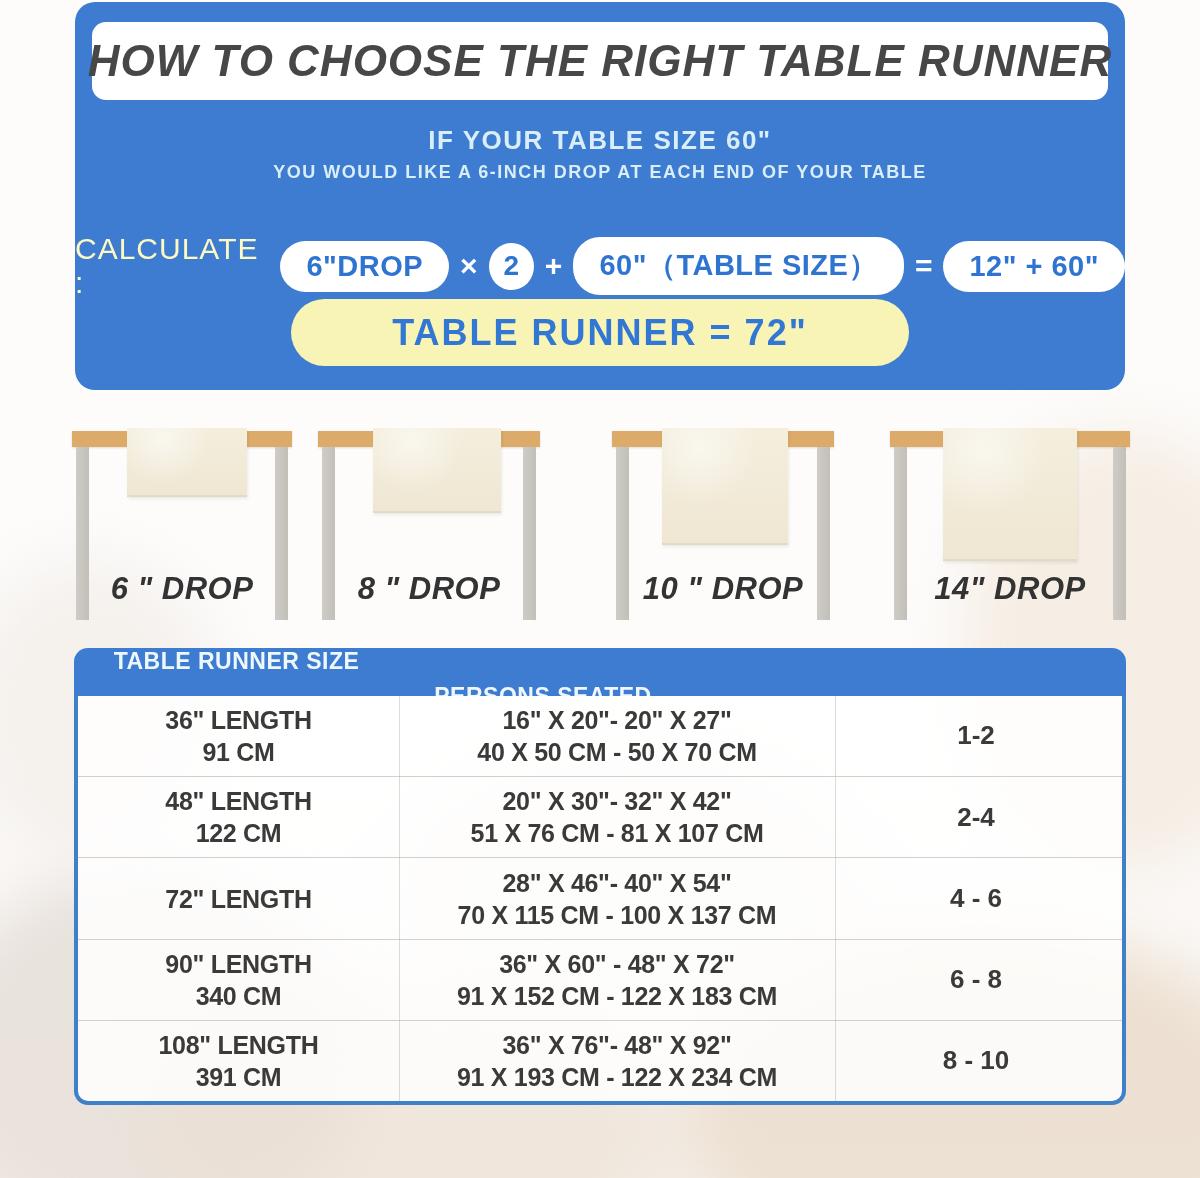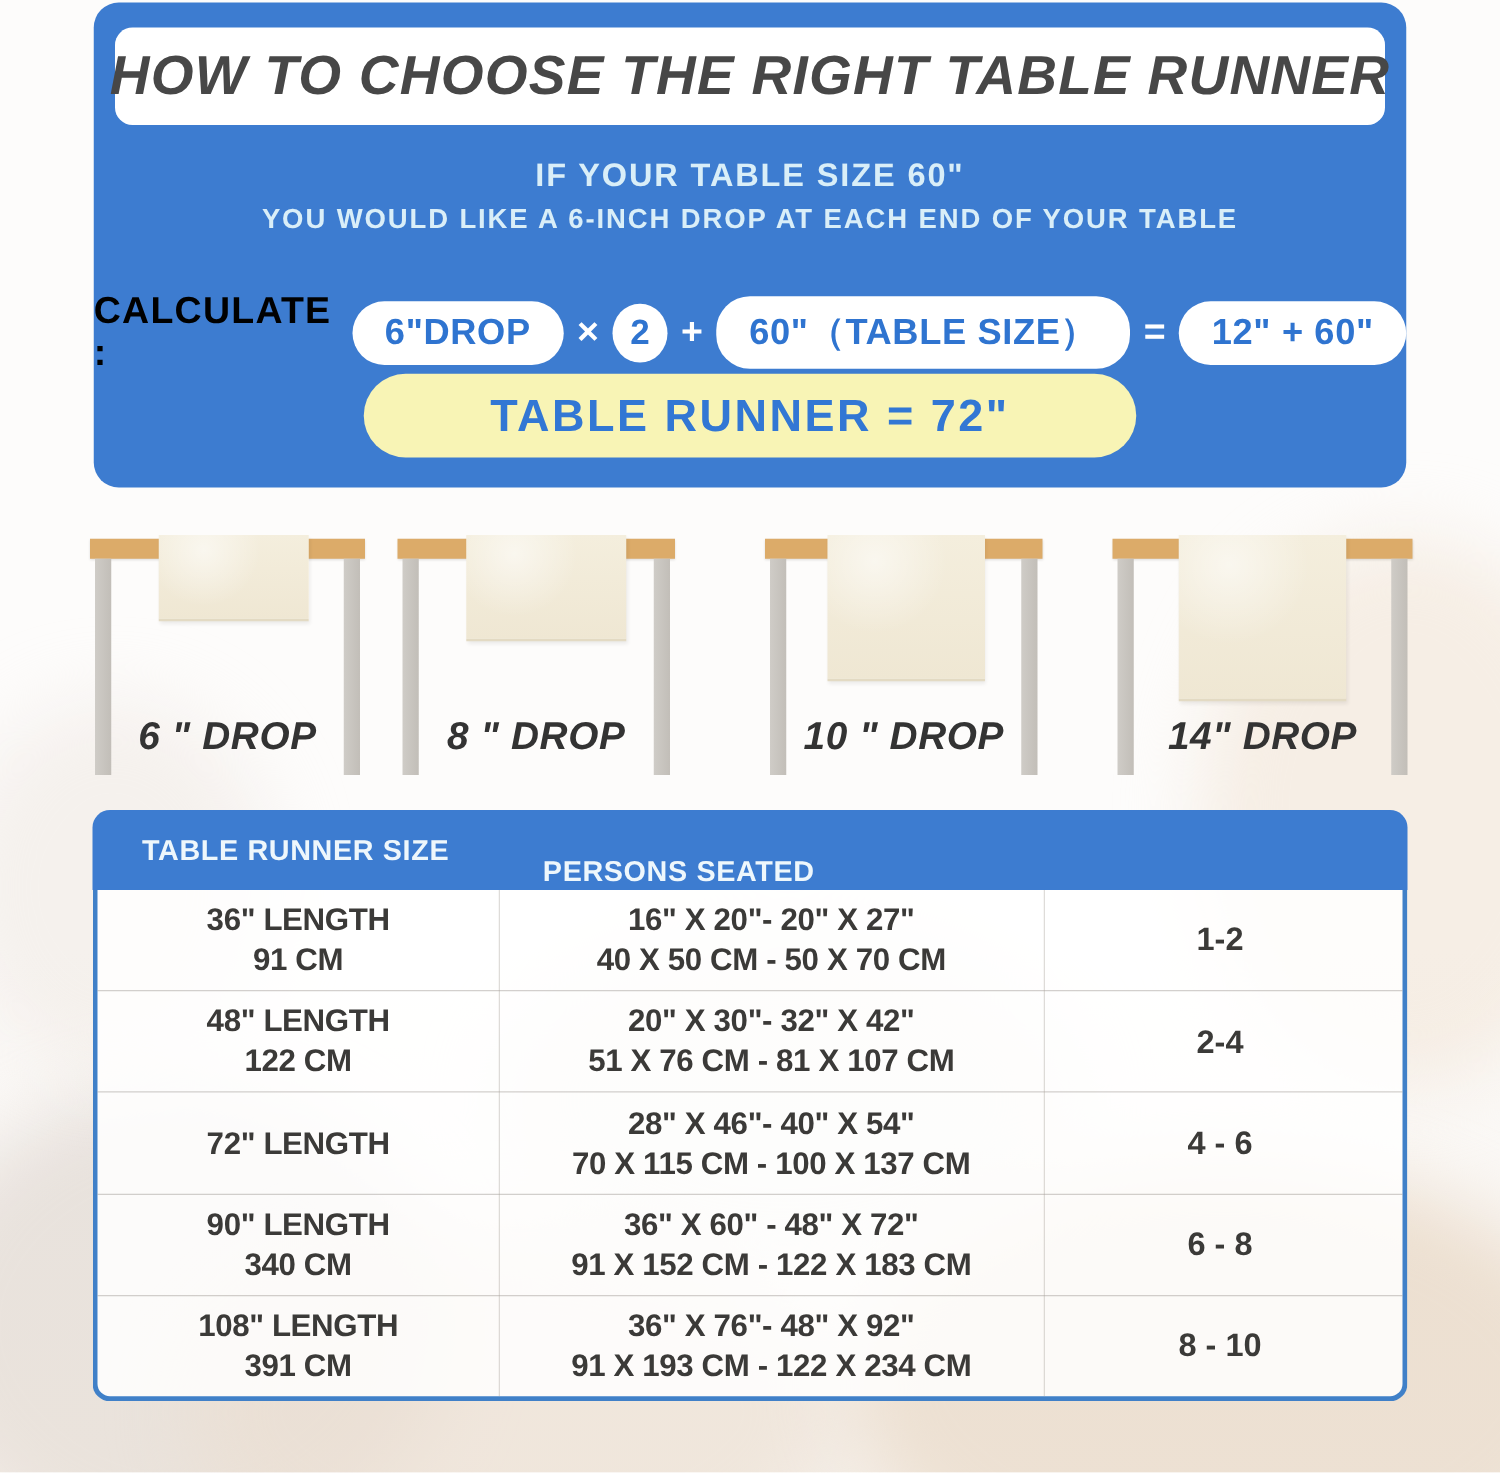--- a/index.html
+++ b/index.html
@@ -20,24 +20,24 @@
   
   .hero{position:absolute;left:75px;top:2px;width:1050px;height:388px;
     background:#3d7cd0;border-radius:20px;}
   .title-card{position:absolute;left:17px;top:20px;width:1016px;height:78px;background:#ffffff;
     border-radius:14px;display:flex;align-items:center;justify-content:center;}
   .title{font-size:44px;font-weight:bold;font-style:italic;color:#474747;
     letter-spacing:1px;white-space:nowrap;}
   .sub{position:absolute;left:0;width:100%;text-align:center;color:#d9eef8;
     font-weight:600;letter-spacing:1.5px;}
   .sub1{top:123px;font-size:26px;}
-  .sub2{top:160px;font-size:22px;}
+  .sub2{top:160px;font-size:18px;}
   .calc-row{position:absolute;top:230px;left:0;width:100%;display:flex;align-items:center;
     justify-content:center;gap:11px;}
-  .calc-label{color:#000000;font-size:30px;font-weight:bold;letter-spacing:1px;}
+  .calc-label{color:#fef9c3;font-size:30px;font-weight:normal;letter-spacing:1px;}
   .pill{background:#ffffff;border-radius:27px;padding:9px 26px;color:#2f74d0;
     font-size:29px;font-weight:bold;white-space:nowrap;letter-spacing:.5px;}
   .op{color:#ffffff;font-size:30px;font-weight:bold;}
   .mult-circle{background:#ffffff;border-radius:50%;width:47px;height:47px;display:flex;
     align-items:center;justify-content:center;color:#2f74d0;font-size:28px;font-weight:bold;}
   .result-pill{position:absolute;top:297px;left:50%;transform:translateX(-50%);
     width:618px;height:67px;background:#f8f4b5;border-radius:34px;display:flex;
     align-items:center;justify-content:center;color:#3277d4;font-size:36px;font-weight:bold;
     letter-spacing:2px;white-space:nowrap;}
 
@@ -59,22 +59,22 @@
     border-bottom:2px solid #e3dac3;box-shadow:1px 2px 3px rgba(0,0,0,.07);}
   .fig1 .runner{left:55px;width:120px;height:67px;}
   .fig2 .runner{left:55px;width:128px;height:83px;}
   .fig3 .runner{left:50px;width:126px;height:115px;}
   .fig4 .runner{left:53px;width:134px;height:131px;}
   .fig-label{position:absolute;top:146px;left:0;width:100%;text-align:center;font-size:31px;
     font-weight:bold;font-style:italic;color:#333333;letter-spacing:.5px;white-space:nowrap;}
 
   
   .size-table{position:absolute;left:74px;top:648px;width:1052px;height:477px;}
-  .size-header{height:64px;background:#3d7cd0;border-radius:14px 14px 0 0;
-    display:flex;align-items:center;}
+  .size-header{height:48px;background:#3d7cd0;border-radius:14px 14px 0 0;
+    display:flex;}
   .hcol{text-align:center;color:#eef7fc;font-size:23px;font-weight:bold;letter-spacing:.5px;}
   .hc1{width:325px;}
   .hc2{width:439px;}
   .hc3{width:288px;margin-top:35px;}
   .size-body{position:relative;height:405px;background:rgba(255,255,255,.84);
     border-left:4px solid #4080c8;border-right:4px solid #4080c8;border-bottom:4px solid #4080c8;
     border-radius:0 0 14px 14px;display:flex;flex-direction:column;}
   .vline{position:absolute;top:0;bottom:0;width:1px;background:rgba(168,162,156,.38);}
   .v1{left:321px;}
   .v2{left:757px;}

